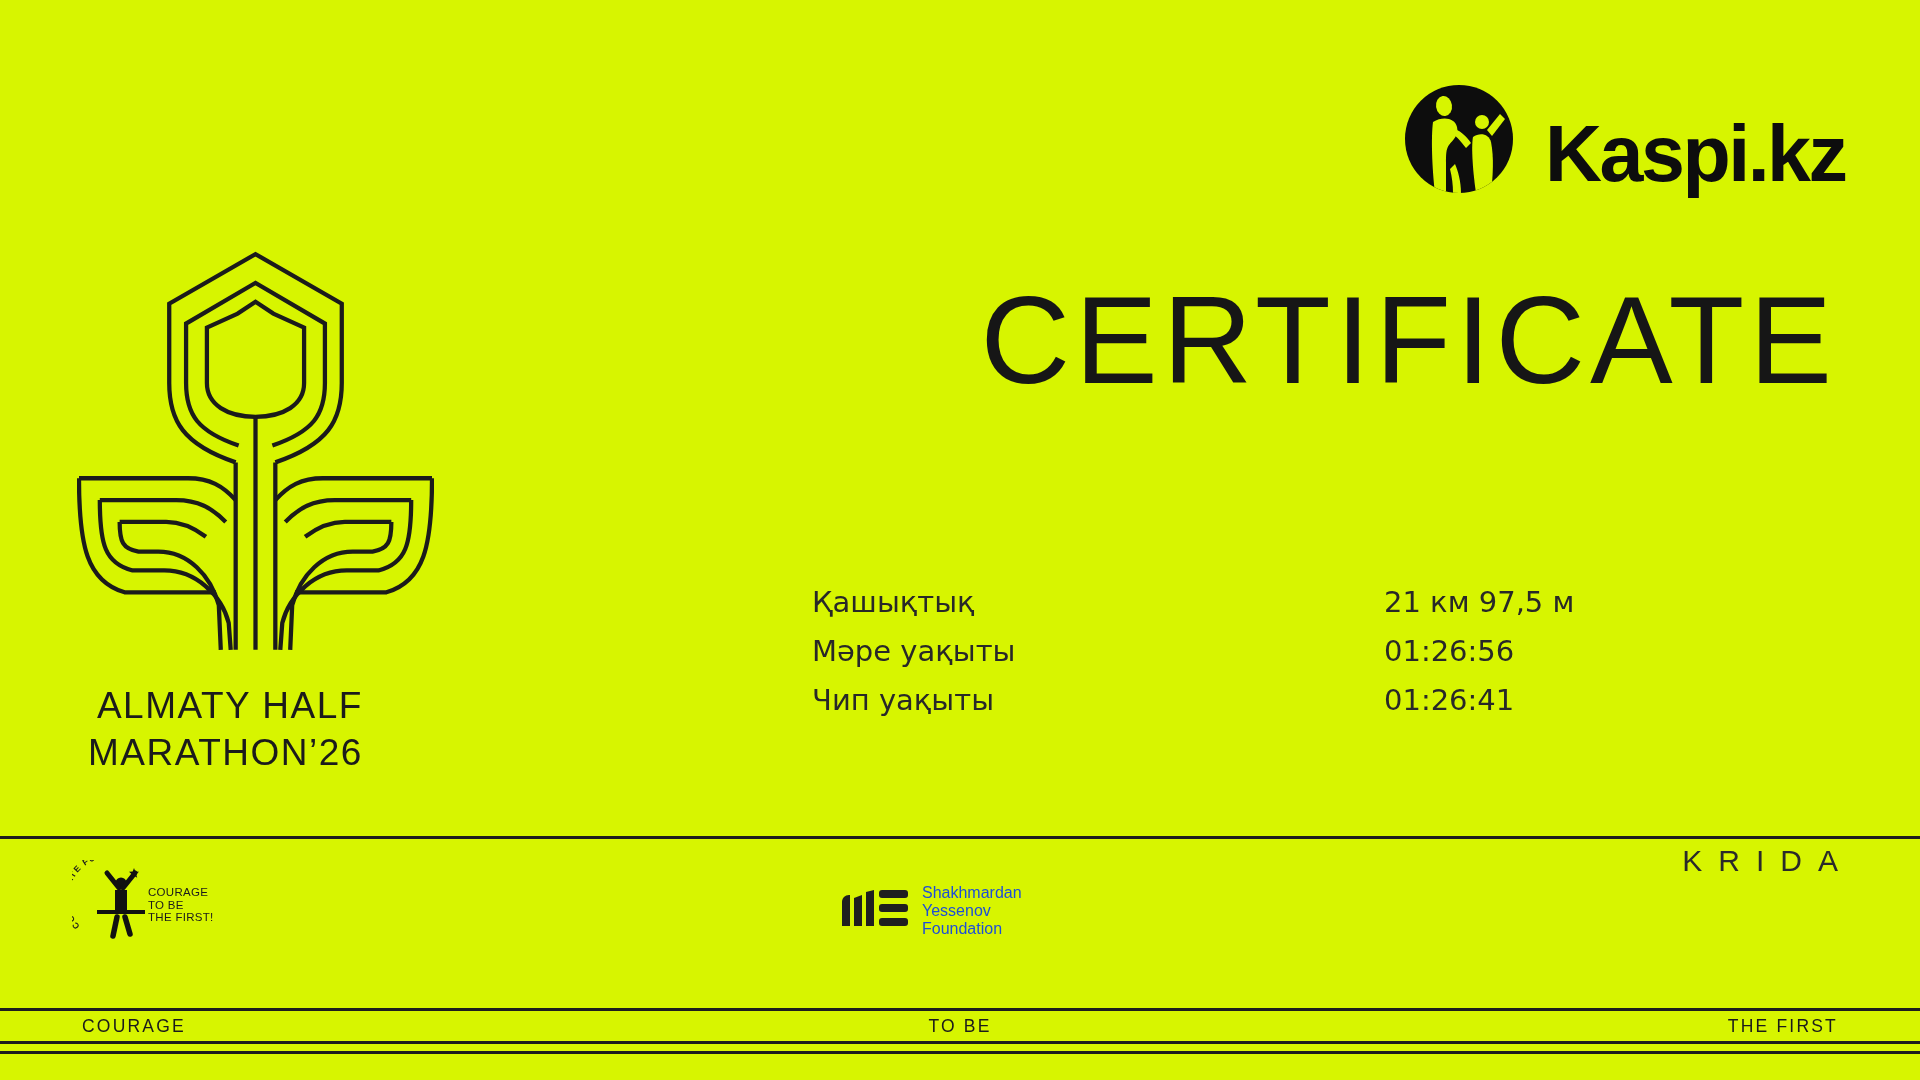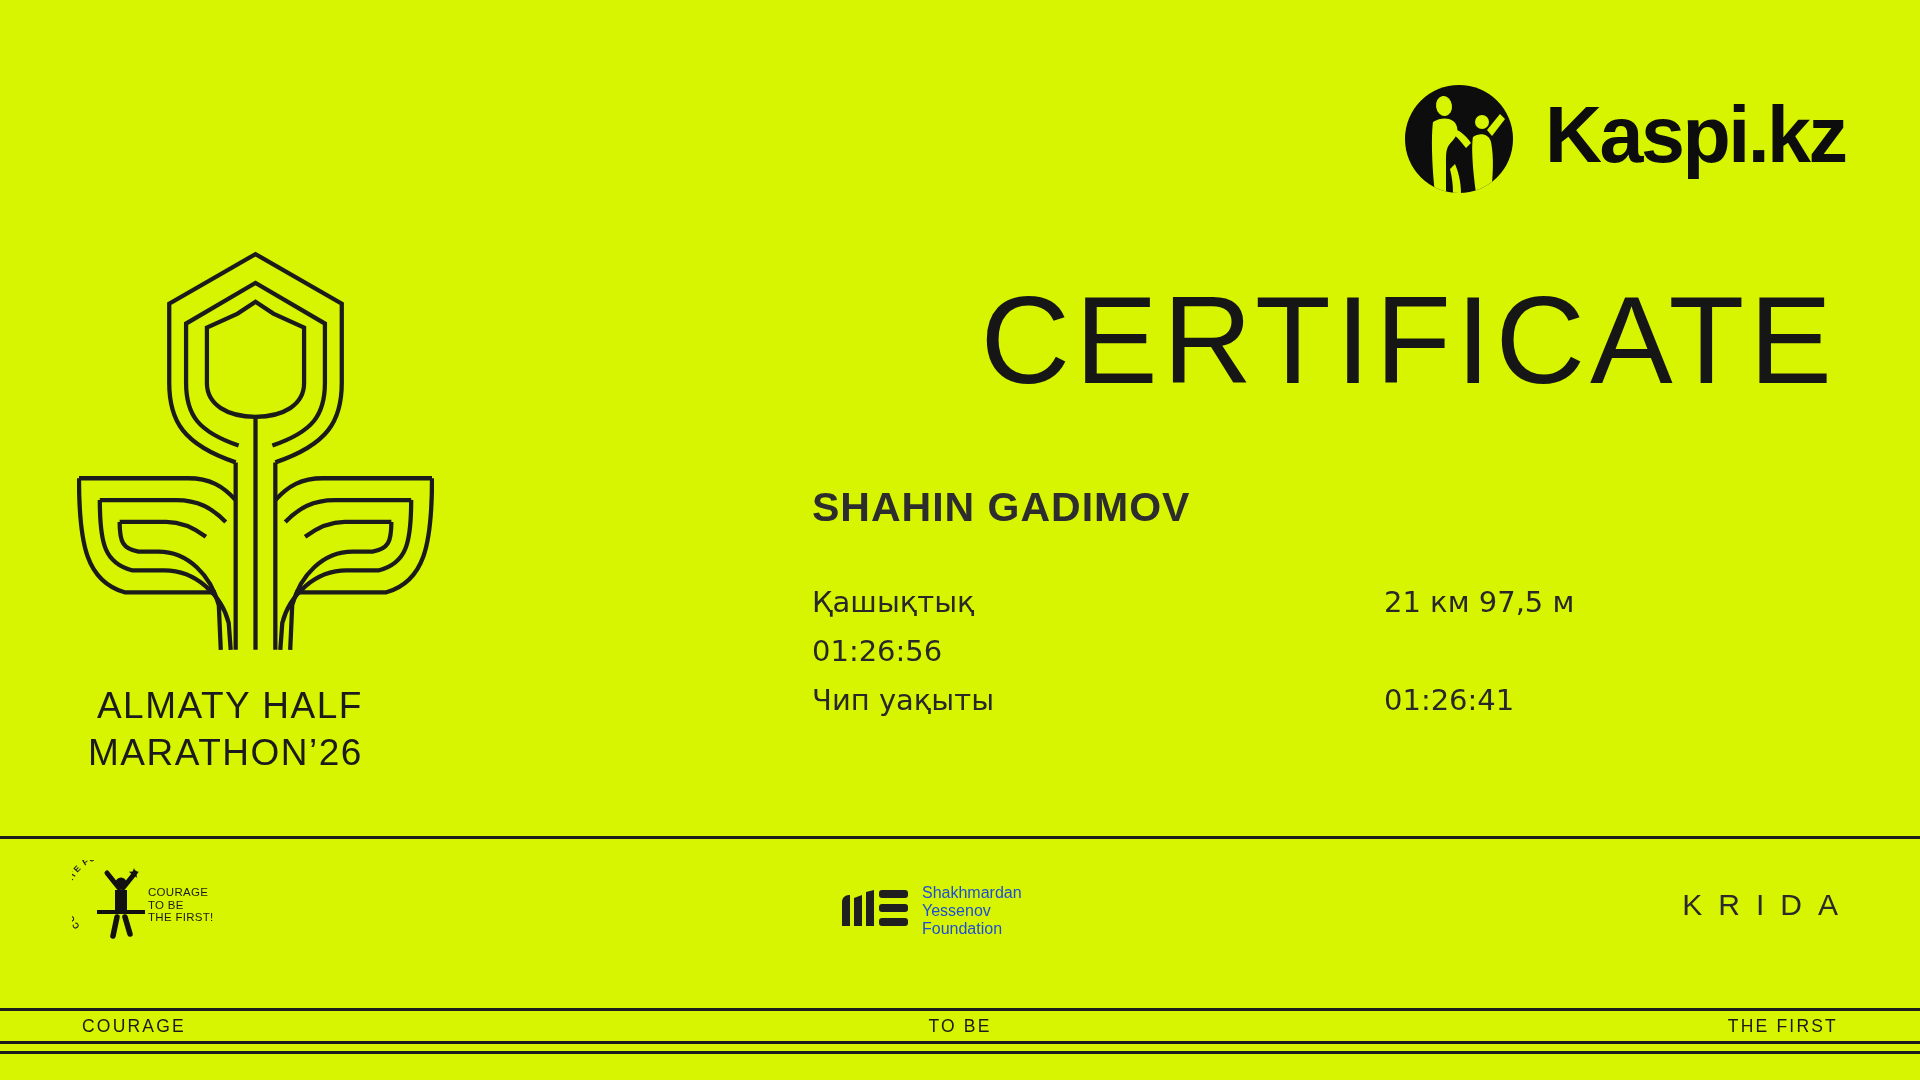--- a/index.html
+++ b/index.html
@@ -3,21 +3,21 @@
 <meta charset="utf-8">
 <style>
   * { margin:0; padding:0; box-sizing:border-box; }
   html,body { width:1920px; height:1080px; }
   .canvas {
     position:relative; width:1920px; height:1080px;
     background:#d7f500; overflow:hidden;
     font-family:"Liberation Sans", sans-serif; color:#1b1b1b;
   }
   
-  .kaspi { position:absolute; left:1405px; top:85px; display:flex; align-items:flex-start; gap:32px; }
+  .kaspi { position:absolute; left:1405px; top:85px; display:flex; align-items:flex-end; gap:32px; }
   .kaspi-word { font-size:79px; font-weight:700; letter-spacing:-2.5px; color:#0d0d0d; line-height:1; margin-top:10px; }
   
   .cert-title { position:absolute; right:83px; top:278px; font-size:124px; font-weight:400;
     letter-spacing:5px; line-height:1; color:#161616; white-space:nowrap; }
   
   .athlete { position:absolute; left:812px; top:484px; font-size:41px; font-weight:700;
     letter-spacing:1px; color:#2d2d2d; }
   
   .results { position:absolute; left:812px; top:577px; width:960px;
     font-family:"DejaVu Sans","Liberation Sans",sans-serif; font-size:29px; color:#282828; }
@@ -32,21 +32,21 @@
   .rule-top { top:836px; }
   .rule-b1 { top:1008px; }
   .rule-b2 { top:1041px; }
   .rule-b3 { top:1051px; }
   
   .courage-logo { position:absolute; left:72px; top:860px; }
   .courage-text { position:absolute; left:148px; top:886px; font-size:11.5px; line-height:12.5px;
     letter-spacing:.3px; color:#1b1b1b; font-weight:400; }
   .yessenov { position:absolute; left:842px; top:890px; }
   .yessenov-text { position:absolute; left:922px; top:884px; font-size:16px; line-height:18px; color:#1d4ed8; }
-  .krida { position:absolute; right:66px; top:888px; font-size:30px; letter-spacing:16px;
+  .krida { position:absolute; right:66px; top:844px; font-size:30px; letter-spacing:16px;
     color:#2a2a2a; font-weight:400; }
   
   .strip-text { position:absolute; top:1016px; font-size:17.5px; letter-spacing:2.2px; color:#1b1b1b; }
   .strip-left { left:82px; }
   .strip-center { left:50%; transform:translateX(-50%); }
   .strip-right { right:82px; }
 </style>
 </head>
 <body>
 
@@ -68,28 +68,28 @@
         <circle cx="77" cy="37" r="7"></circle>
         <path d="M82,45 L95,29 L100,34 L87,51 Z"></path>
         <path d="M68,52 C75,47 84,49 86,57 C89,72 88,90 86,108 L71,108 C68,88 66,62 68,52 Z"></path>
       </g>
     </svg>
     <div class="kaspi-word">Kaspi.kz</div>
   </div>
 
   <div class="cert-title">CERTIFICATE</div>
 
-  <div class="athlete">SHAHIN GADIMOV</div>
 
   <div class="results">
     <div class="row">
       <div class="label">Қашықтық</div>
       <div class="value">21 км 97,5 м</div>
     </div>
     <div class="row">
+      <div class="label">Мәре уақыты</div>
       <div class="value">01:26:56</div>
     </div>
     <div class="row">
       <div class="label">Чип уақыты</div>
       <div class="value">01:26:41</div>
     </div>
   </div>
 
   <svg class="tulip" width="357" height="402" viewBox="0 0 360 405" fill="none" stroke="#1b1b1b" stroke-width="4.3">
 

